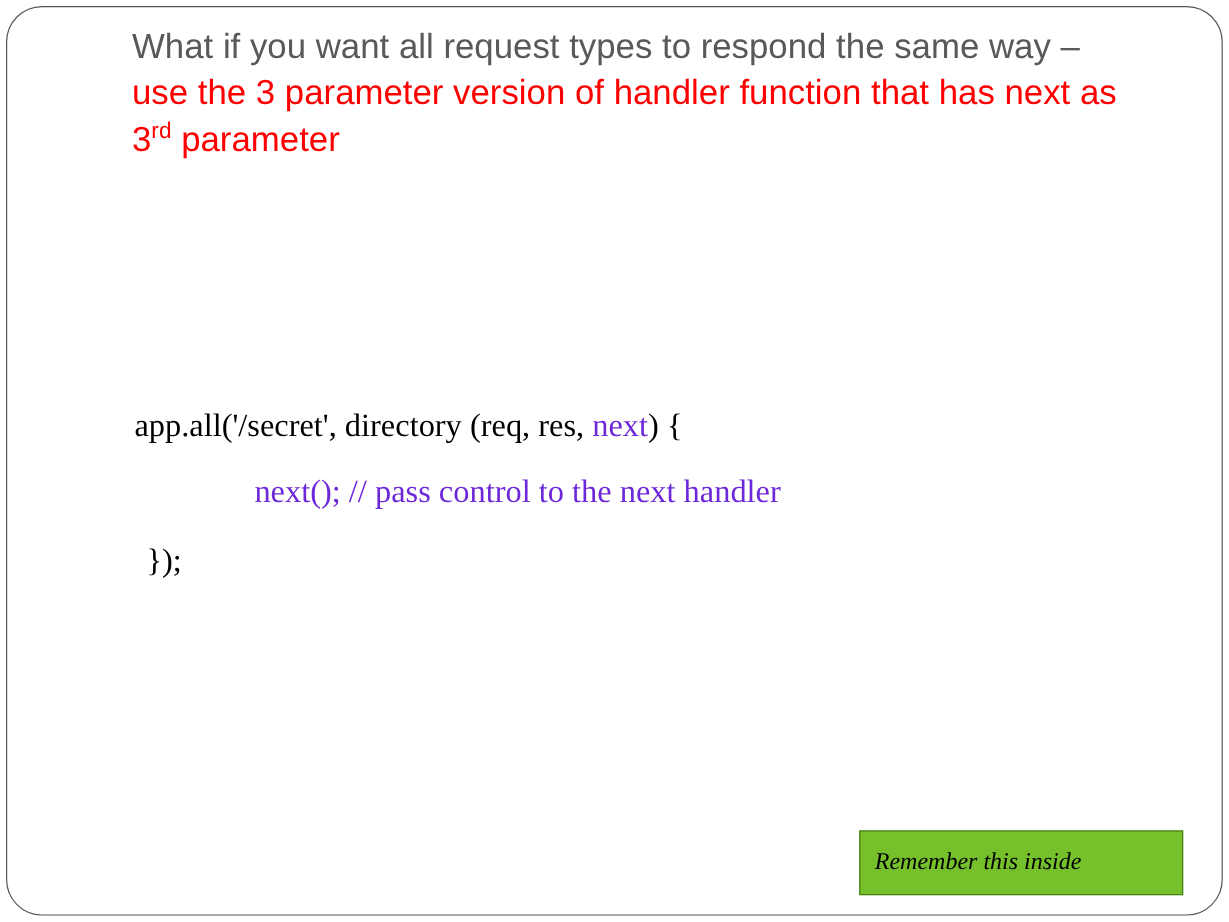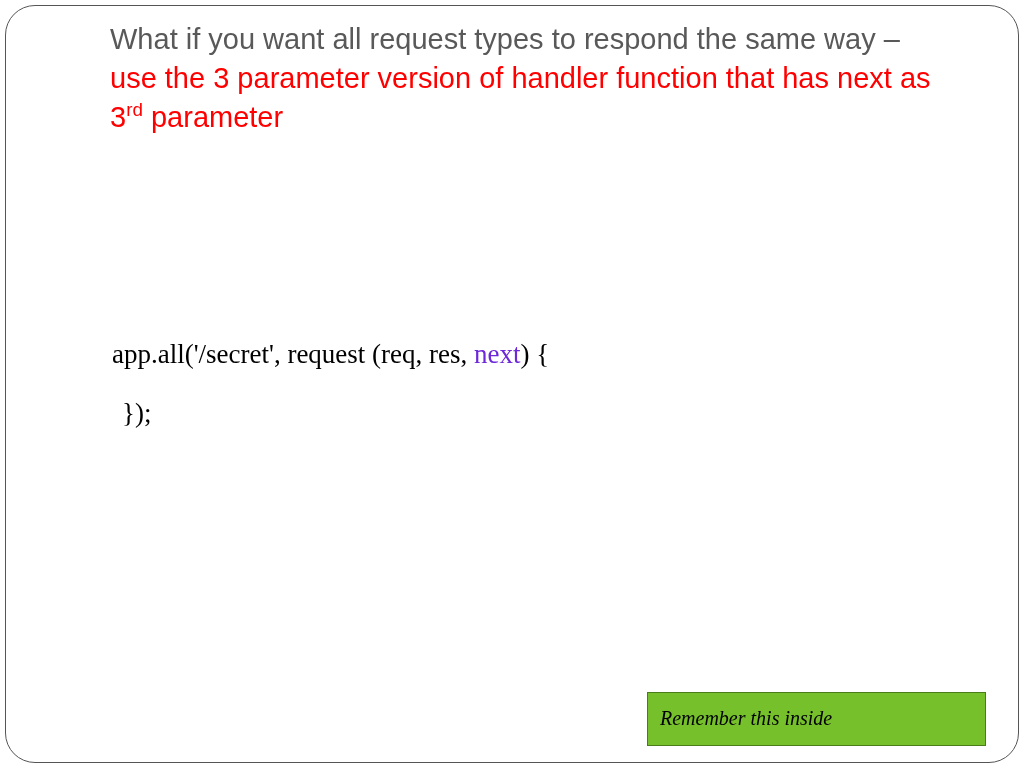--- a/index.html
+++ b/index.html
@@ -42,21 +42,21 @@
     }
     .code-line1 {}
     .code-line2 { padding-left: 100px; }
     .code-line3 { padding-left: 100px; margin-top: 6px; }
     .code-line4 { padding-left: 10px; margin-top: 10px; }
     .red-code { color: #6d28d9; }
     .note-box {
       position: absolute;
       bottom: 22px;
       right: 38px;
-      width: 339px;
+      width: 270px;
       background: #76c02c;
       border: 1px solid #4a7d1a;
       padding: 10px 12px 12px 12px;
       font-family: Garamond, Georgia, 'Times New Roman', serif;
       font-style: italic;
       font-size: 20px;
       color: #000;
       line-height: 1.5;
     }
   </style>
@@ -64,20 +64,21 @@
 <body>
 
 <div class="slide-frame"></div>
 
 <div class="heading">
   <span class="grey">What if you want all request types to respond the same way –</span><span class="red"><span>use the 3 parameter version of handler function that has next as 3</span><sup>rd</sup><span> parameter</span></span>
 </div>
 
 <div class="code-block">
   <div class="code-line1">
-    <span>app.all('/secret', request (req, res, </span><span class="red-code">next</span><span>) {</span>
+    <span>app.all('/secret', directory (req, res, </span><span class="red-code">next</span><span>) {</span>
   </div>
+  <div class="code-line3 red-code">next(); // pass control to the next handler</div>
   <div class="code-line4">});</div>
 </div>
 
 <div class="note-box">
   <div>Remember this inside</div>
 </div>
 
 </body></html>

